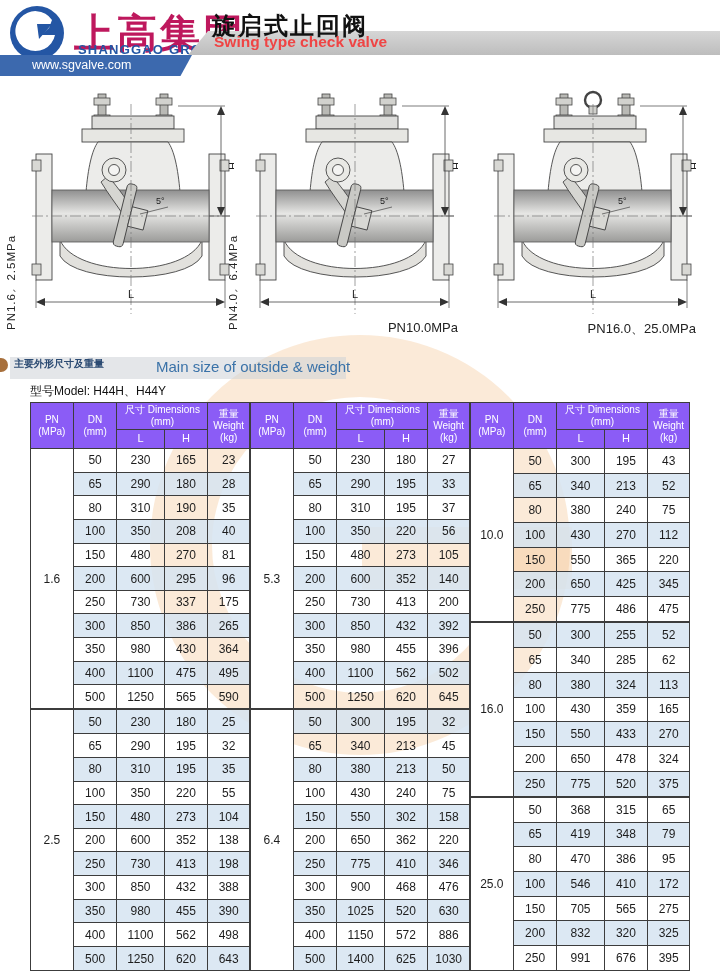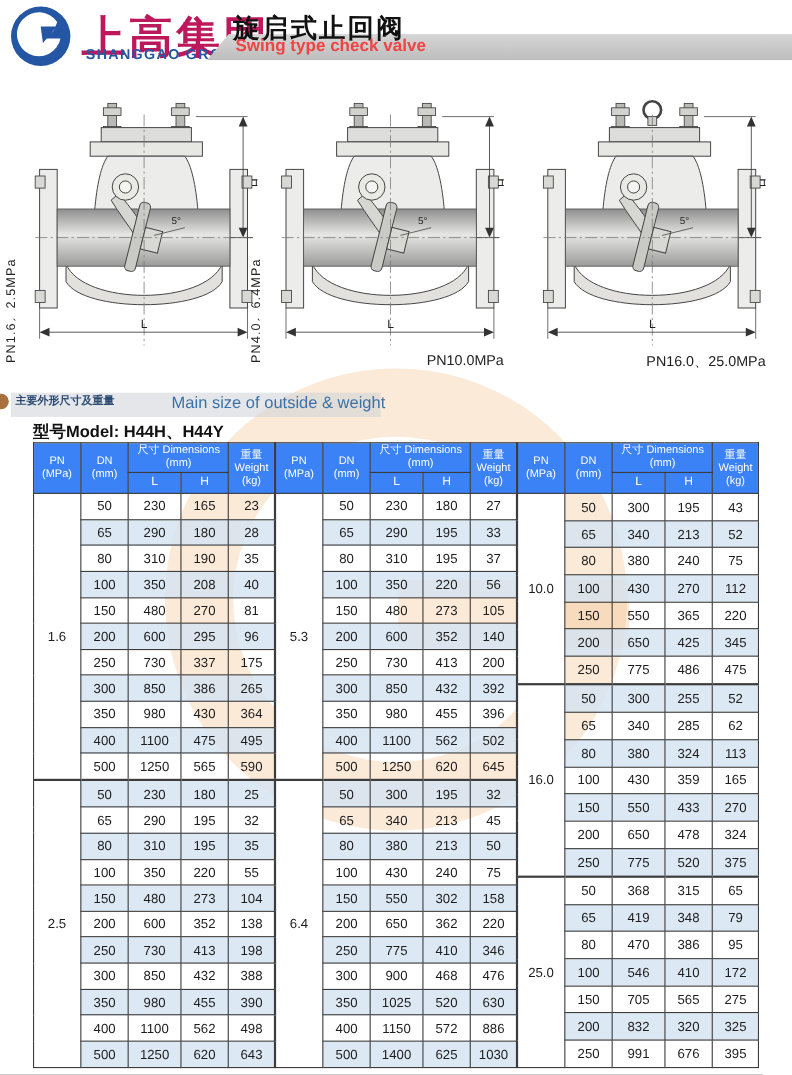--- a/index.html
+++ b/index.html
@@ -33,27 +33,27 @@
   .watermark{position:absolute;left:150px;top:335px;width:420px;height:420px;border-radius:50%;
              border:62px solid rgba(242,185,125,.30);box-sizing:border-box;pointer-events:none;}
   .watermark:after{content:"";position:absolute;left:150px;top:130px;width:210px;height:62px;
              background:rgba(242,185,125,.30);}
 
   
   .sec-band{position:absolute;left:10px;top:357px;width:336px;height:22px;background:rgba(205,209,215,.55);}
   .sec-bullet{position:absolute;left:-6px;top:358px;width:14px;height:14px;border-radius:50%;background:#a8703c;}
   .sec-cn{position:absolute;left:14px;top:357px;font-size:10px;font-weight:bold;color:#2b4a72;}
   .sec-en{position:absolute;left:156px;top:358px;font-size:15px;color:#3a72a8;}
-  .model-line{position:absolute;left:30px;top:383px;font-size:15px;font-weight:bold;color:#111;}
+  .model-line{position:absolute;left:30px;top:383px;font-size:12px;font-weight:normal;color:#111;}
 
   
   .tables{position:absolute;left:30px;top:402px;width:660px;height:569px;display:flex;}
   table.size-table{width:33.333%;height:569px;border-collapse:collapse;table-layout:fixed;}
   table.size-table th,table.size-table td{border:1px solid #3c3c3c;text-align:center;vertical-align:middle;padding:0;}
-  table.size-table thead th{background:#3b82f6;color:#fff;font-weight:normal;font-size:10px;line-height:1.2;}
+  table.size-table thead th{background:#8b5cf6;color:#fff;font-weight:normal;font-size:10px;line-height:1.2;}
   table.size-table thead tr:first-child th{height:26px;}
   table.size-table thead tr:last-child th{height:18px;font-size:11px;}
   table.size-table tbody td{font-size:12px;color:#1d1d1d;}
   table.size-table tbody td.pn-cell{background:#fff;font-size:12px;}
   table.size-table tbody tr:nth-child(even) td.data{background:rgba(214,228,241,.85);}
   table.size-table tbody tr:nth-child(odd) td.data{background:transparent;}
   table.size-table tbody tr.section-start td{border-top:2px solid #3c3c3c;}
   col.c-pn{width:19.5%;} col.c-dn{width:20%;} col.c-l{width:21.5%;} col.c-h{width:20%;} col.c-w{width:19%;}
 </style>
 </head>
@@ -62,20 +62,21 @@
 <div class="page">
 
   <div class="hdr">
     <svg class="logo-svg" width="58" height="58" viewBox="0 0 58 58">
       <circle cx="29" cy="29" r="27" fill="#2456a4"></circle>
       <path d="M44 16 A20 20 0 1 0 47 31 L33 31 L41 24 Z" fill="#ffffff"></path>
       <path d="M29 20 L44 20 L31 35 Z" fill="#2456a4"></path>
     </svg>
     <div class="cn-name">上高集团</div>
     <div class="en-name">SHANGGAO GROUP</div>
+    <div class="web-band">www.sgvalve.com</div>
     <div class="title-band"></div>
     <div class="title-cn">旋启式止回阀</div>
     <div class="title-en">Swing type check valve</div>
   </div>
 
   <div class="vlabel" id="vl1">PN1.6、2.5MPa</div>
   <div class="drawing" id="d1"><svg width="206" height="230" viewBox="0 0 206 230">
   <defs>
     <linearGradient id="pipe" x1="0" y1="0" x2="0" y2="1">
       <stop offset="0" stop-color="#8f8f8f"></stop>

